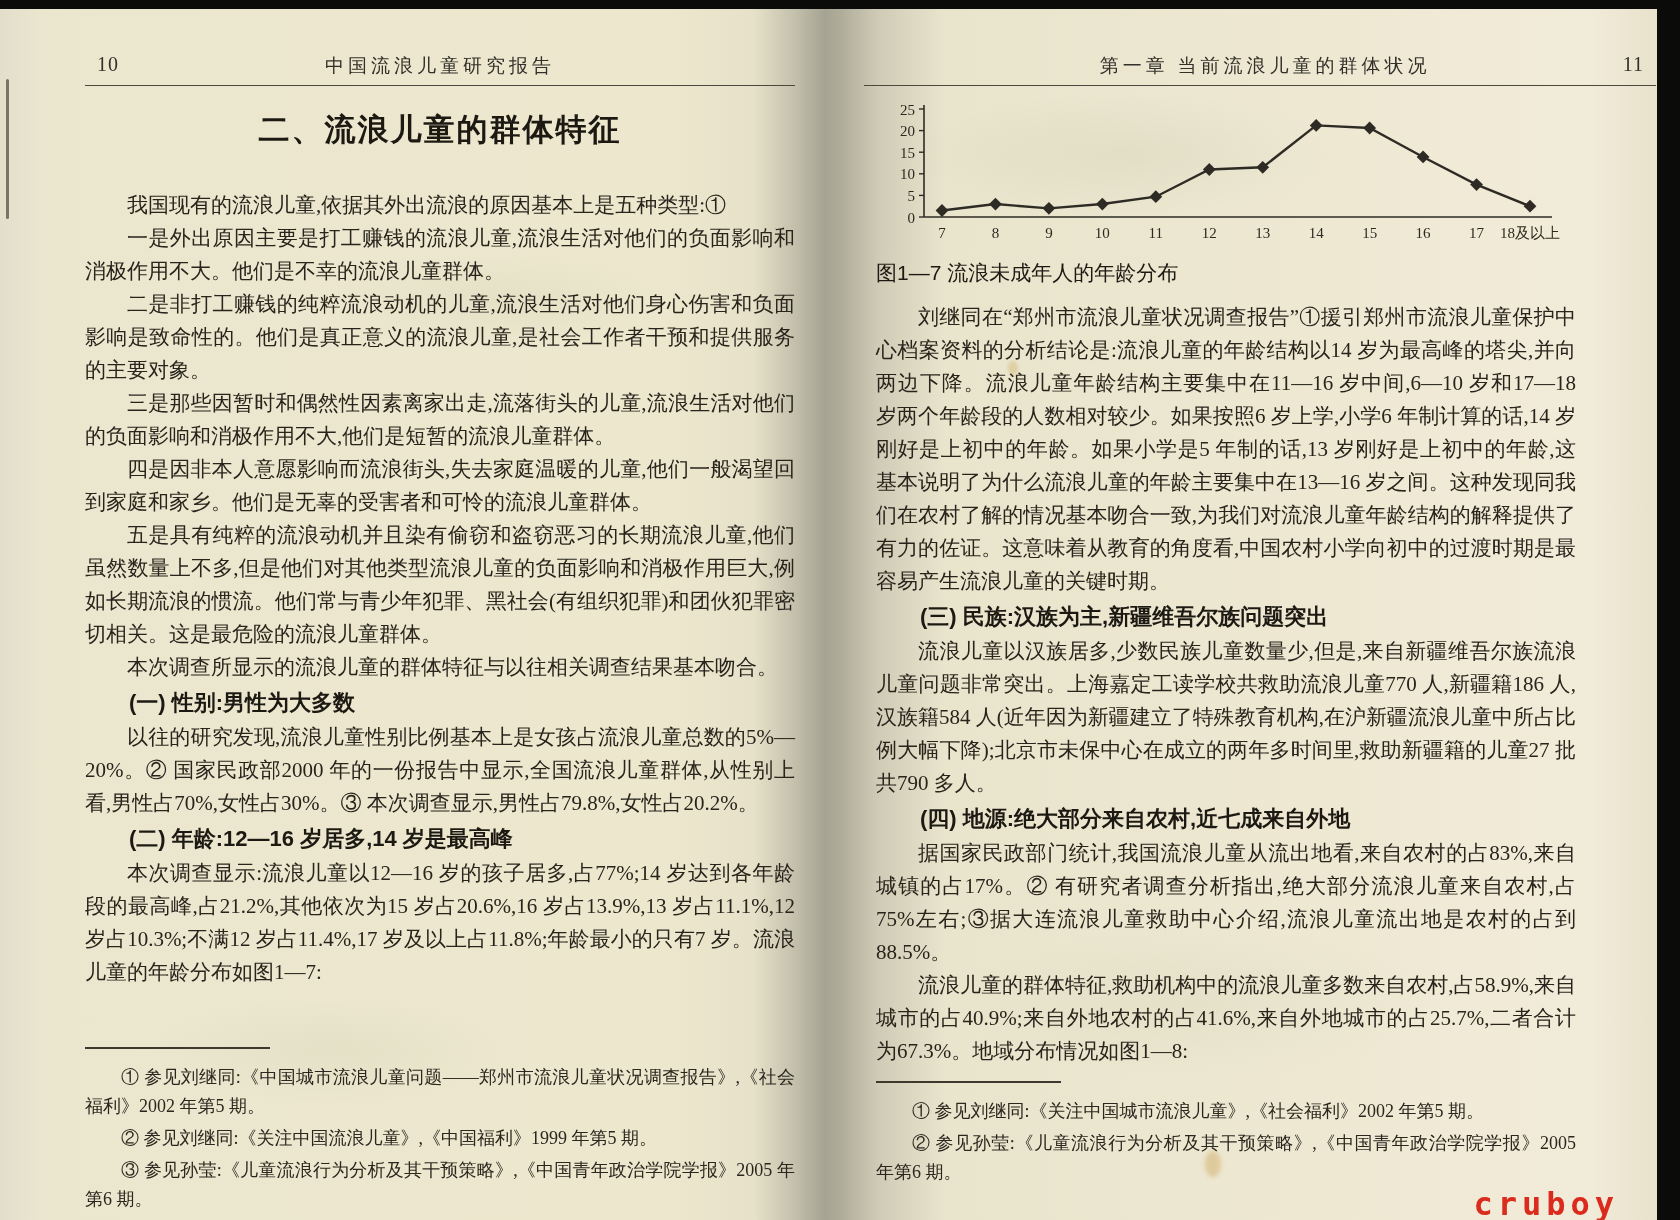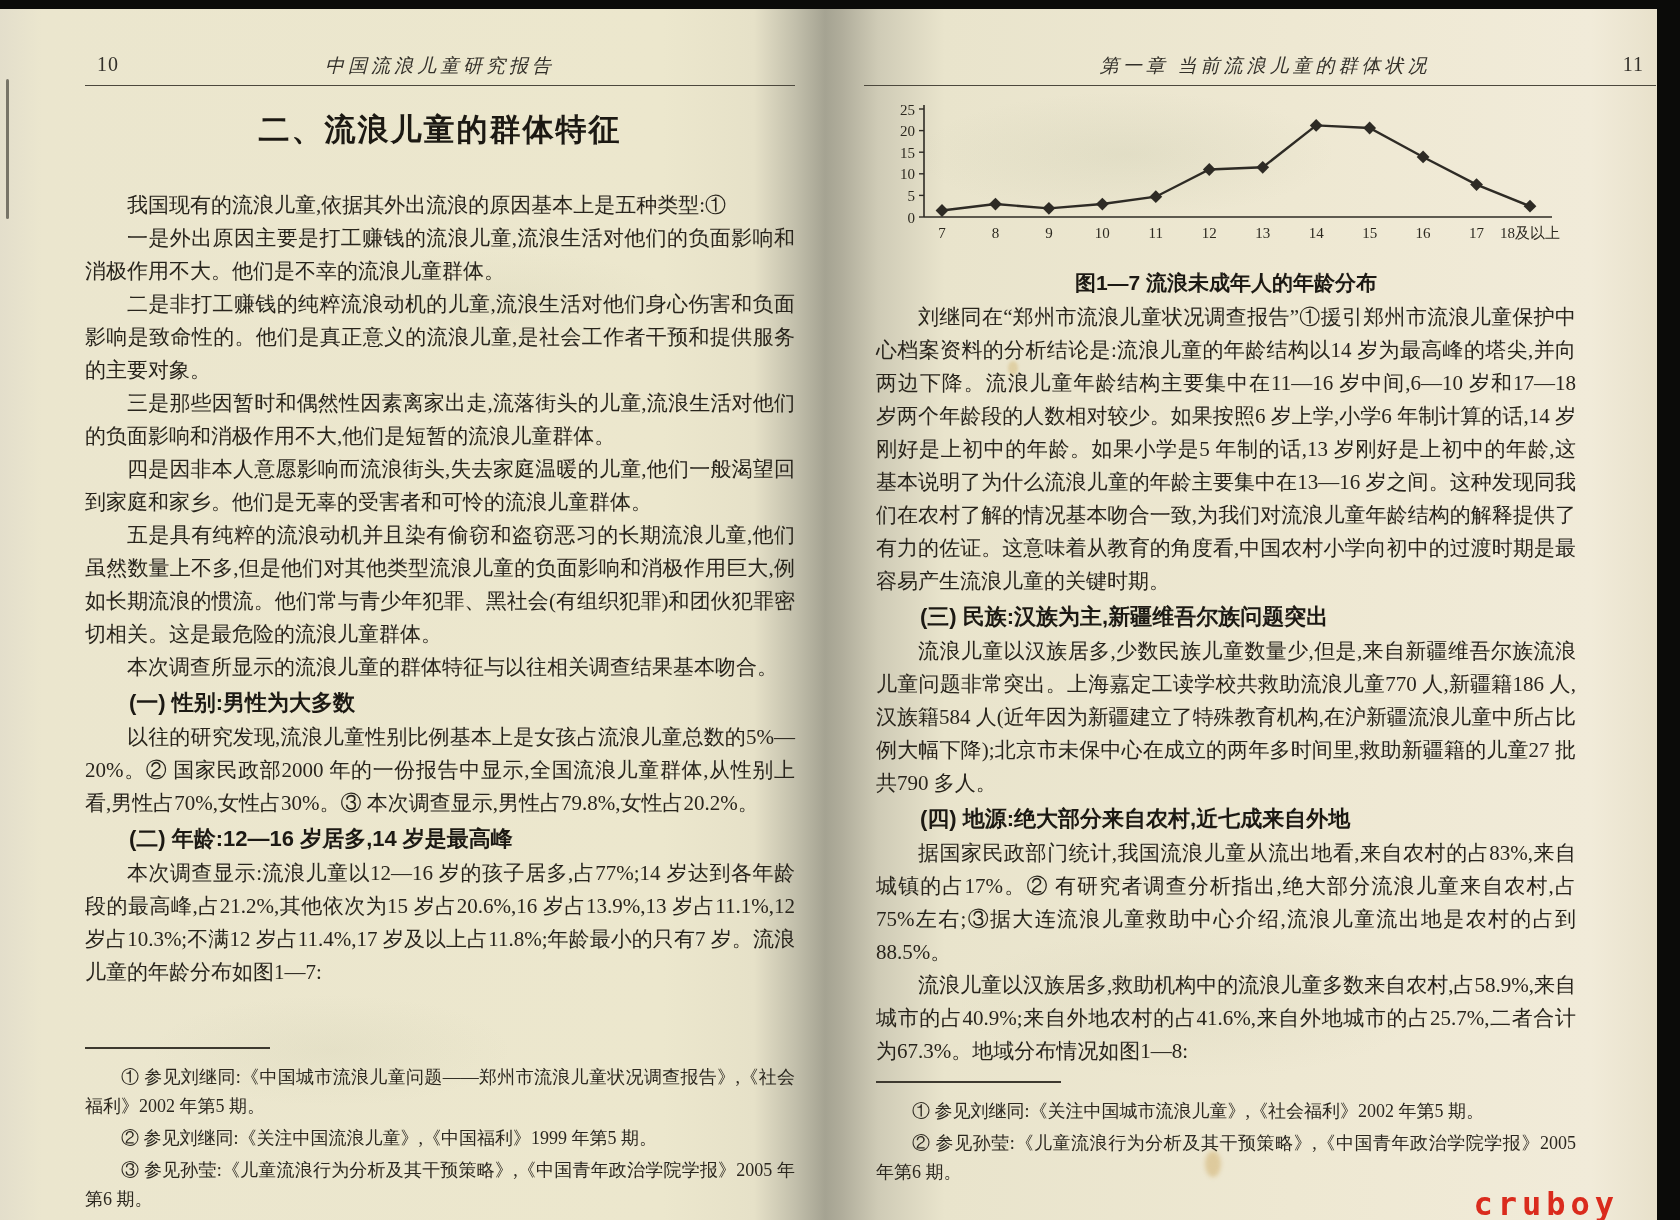--- a/index.html
+++ b/index.html
@@ -22,21 +22,21 @@
   }
   .paper::before{ 
     content:"";position:absolute;left:6px;top:70px;width:3px;height:140px;
     background:rgba(30,28,22,.55);border-radius:2px;
   }
   .page{position:absolute;top:30px;color:#28241c;}
   .page-left{left:85px;width:710px;}
   .page-right{left:876px;width:700px;}
 
   .hdr{position:absolute;left:0;right:0;top:14px;height:28px;font-size:19px;color:#33302a;}
-  .hdr .run{position:absolute;left:0;right:0;text-align:center;letter-spacing:4px;font-style:italic;}
+  .hdr .run{position:absolute;left:0;right:0;text-align:center;letter-spacing:4px;}
   .hdr .pnum{position:absolute;top:0;font-size:20px;letter-spacing:1px;}
   .page-left .pnum{left:12px;}
   .page-right .hdr{right:-78px;}
   .page-right .pnum{right:10px;}
   .hrule{position:absolute;left:0;right:0;top:46px;height:0;border-top:1.6px solid #4c483d;}
   .page-right .hrule{left:-12px;right:-80px;}
 
   .title{
     position:absolute;left:0;right:0;top:70px;margin:0;text-align:center;
     font-family:"Liberation Sans","DejaVu Sans",sans-serif;
@@ -53,23 +53,23 @@
   }
   .fnblock{position:absolute;left:0;right:0;}
   .page-left .fnblock{top:1008px;}
   .page-right .fnblock{top:1042px;}
   .fnrule{width:185px;border-top:2px solid #3d392f;margin-bottom:14px;}
   .fn{margin:0 0 3px 0;font-size:18px;line-height:29px;text-indent:2em;text-align:justify;color:#2b271f;}
 
   .chart{position:absolute;left:6px;top:56px;width:690px;height:152px;}
   .chart text{font-family:"Liberation Serif","DejaVu Serif",serif;font-size:15px;fill:#2c2920;}
   .caption{
-    position:absolute;left:0;right:0;top:230px;margin:0;text-align:center;
+    position:absolute;left:0;right:0;top:220px;margin:0;
     font-family:"Liberation Sans","DejaVu Sans",sans-serif;
-    font-weight:700;font-size:21px;color:#1c1913;
+    font-weight:400;font-size:21px;color:#1c1913;
   }
   .watermark{
     position:absolute;right:38px;bottom:0px;
     font-family:"DejaVu Sans Mono","Liberation Mono",monospace;
     font-size:32px;font-weight:700;color:#da2b1d;letter-spacing:5px;line-height:1;
   }
   .stain{position:absolute;border-radius:50%;pointer-events:none;}
   .stain-a{left:1205px;top:1142px;width:16px;height:26px;background:rgba(196,150,60,.35);filter:blur(2px);}
   .stain-b{left:1008px;top:352px;width:10px;height:14px;background:rgba(200,160,70,.30);filter:blur(1.5px);}
 </style>
@@ -155,21 +155,21 @@
           <path d="M594.5454545454545 83.19999999999999L600.9454545454545 89.6L594.5454545454545 96L588.1454545454545 89.6Z" fill="#2e2b25"></path>
           <path d="M648 104.8L654.4 111.2L648 117.60000000000001L641.6 111.2Z" fill="#2e2b25"></path>
         </svg></div>
     <p class="caption">图1—7  流浪未成年人的年龄分布</p>
     <div class="body">
         <p class="blk para">刘继同在“郑州市流浪儿童状况调查报告”①援引郑州市流浪儿童保护中心档案资料的分析结论是:流浪儿童的年龄结构以14 岁为最高峰的塔尖,并向两边下降。流浪儿童年龄结构主要集中在11—16 岁中间,6—10 岁和17—18 岁两个年龄段的人数相对较少。如果按照6 岁上学,小学6 年制计算的话,14 岁刚好是上初中的年龄。如果小学是5 年制的话,13 岁刚好是上初中的年龄,这基本说明了为什么流浪儿童的年龄主要集中在13—16 岁之间。这种发现同我们在农村了解的情况基本吻合一致,为我们对流浪儿童年龄结构的解释提供了有力的佐证。这意味着从教育的角度看,中国农村小学向初中的过渡时期是最容易产生流浪儿童的关键时期。</p>
         <p class="blk heading">(三) 民族:汉族为主,新疆维吾尔族问题突出</p>
         <p class="blk para">流浪儿童以汉族居多,少数民族儿童数量少,但是,来自新疆维吾尔族流浪儿童问题非常突出。上海嘉定工读学校共救助流浪儿童770 人,新疆籍186 人,汉族籍584 人(近年因为新疆建立了特殊教育机构,在沪新疆流浪儿童中所占比例大幅下降);北京市未保中心在成立的两年多时间里,救助新疆籍的儿童27 批共790 多人。</p>
         <p class="blk heading">(四) 地源:绝大部分来自农村,近七成来自外地</p>
         <p class="blk para">据国家民政部门统计,我国流浪儿童从流出地看,来自农村的占83%,来自城镇的占17%。② 有研究者调查分析指出,绝大部分流浪儿童来自农村,占75%左右;③据大连流浪儿童救助中心介绍,流浪儿童流出地是农村的占到88.5%。</p>
-        <p class="blk para">流浪儿童以汉族居多,救助机构中的流浪儿童多数来自农村,占58.9%,来自城市的占40.9%;来自外地农村的占41.6%,来自外地城市的占25.7%,二者合计为67.3%。地域分布情况如图1—8:</p>
+        <p class="blk para">流浪儿童的群体特征,救助机构中的流浪儿童多数来自农村,占58.9%,来自城市的占40.9%;来自外地农村的占41.6%,来自外地城市的占25.7%,二者合计为67.3%。地域分布情况如图1—8:</p>
       </div>
     <div class="fnblock">
       <div class="fnrule"></div>
       <div>
           <p class="fn">① 参见刘继同:《关注中国城市流浪儿童》,《社会福利》2002 年第5 期。</p>
           <p class="fn">② 参见孙莹:《儿童流浪行为分析及其干预策略》,《中国青年政治学院学报》2005 年第6 期。</p>
         </div>
     </div>
   </section>
 

